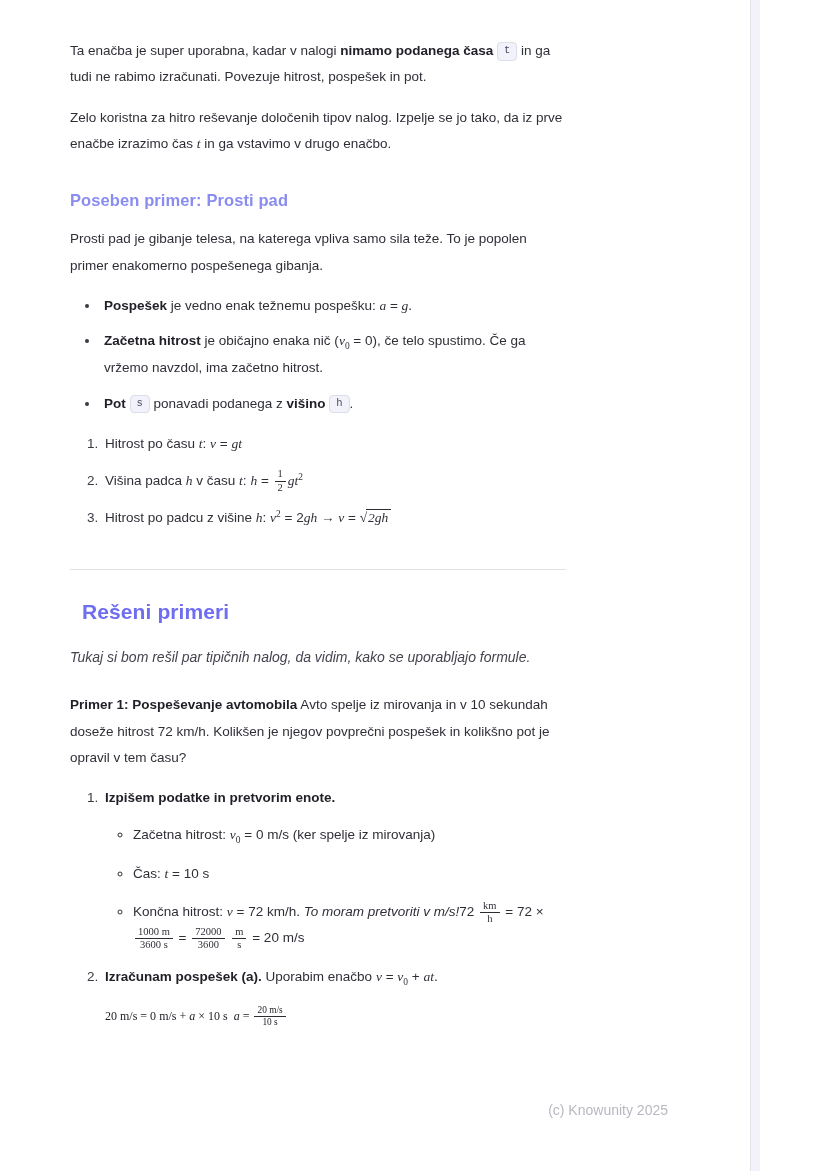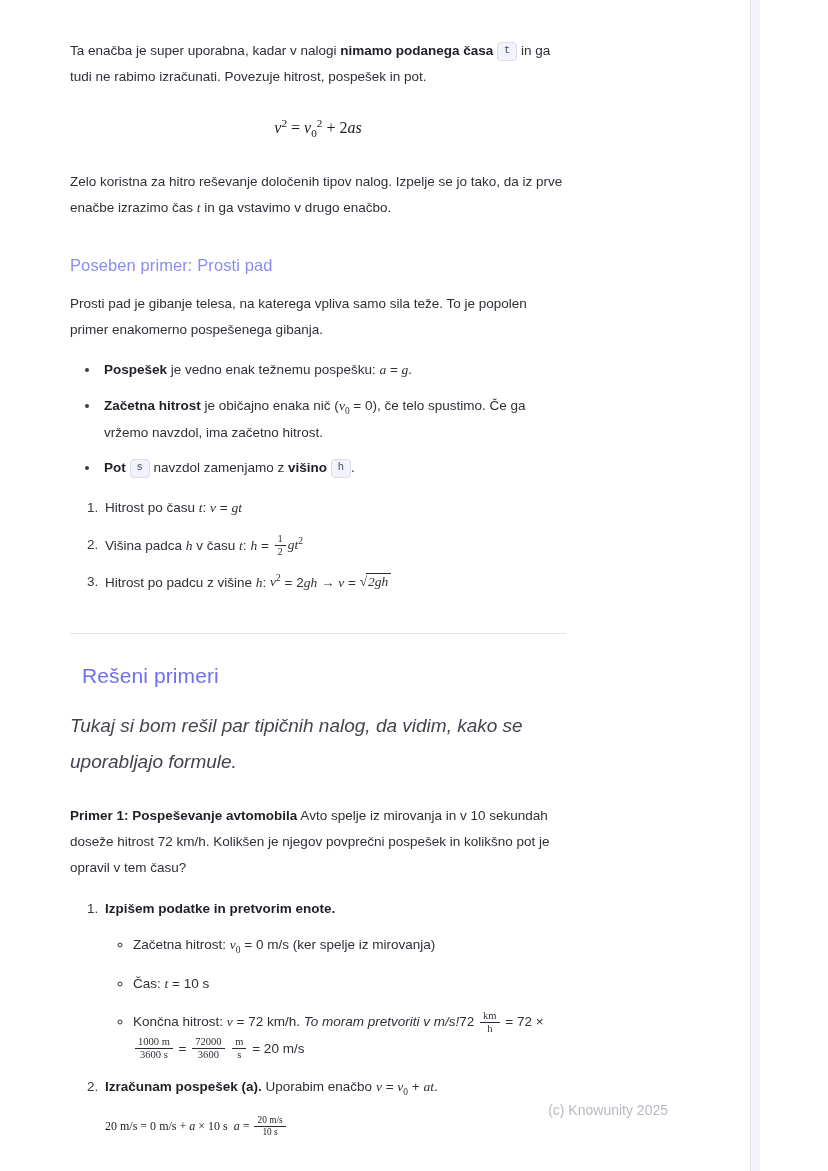--- a/index.html
+++ b/index.html
@@ -70,21 +70,21 @@
   .eq-block {
     text-align: center;
     font-family: "Liberation Serif", serif;
     font-size: 16px;
     margin: 26px 0 30px 0;
     color: #1c1c24;
   }
   h2.section {
     font-size: 16.5px;
     color: #8a8cf0;
-    font-weight: normal;
+    font-weight: bold;
     margin: 34px 0 16px 0;
     letter-spacing: 0.1px;
   }
   h2.section.big {
     font-size: 21px;
     color: #6f6ef0;
     margin: 30px 0 20px 12px;
   }
   ul.bul {
     margin: 0 0 14px 0;
@@ -105,21 +105,21 @@
   }
   ol.num > li::marker { color: #3a3a44; }
   hr.rule {
     border: 0;
     border-top: 1px solid #e1e1e8;
     margin: 38px 0 30px 0;
   }
   .italic-note {
     font-style: italic;
     color: #44444f;
-    font-size: 19px;
+    font-size: 14px;
     line-height: 1.9;
     margin-bottom: 22px;
   }
   .frac {
     display: inline-block;
     vertical-align: -0.55em;
     text-align: center;
     font-size: 0.78em;
     line-height: 1.15;
     margin: 0 2px;
@@ -165,41 +165,38 @@
 
   <div class="rail-line a"></div>
   <div class="rail-strip"></div>
 
   <div class="content">
 
     <p>
       <span>Ta enačba je super uporabna, kadar v nalogi </span><b>nimamo podanega časa</b> <span class="kbd">t</span><span> in ga tudi ne rabimo izračunati. Povezuje hitrost, pospešek in pot.</span>
     </p>
 
-    <div class="eq-block">
-      <span class="math">v<sup>2</sup></span> <span class="up">=</span> <span class="math">v<sub>0</sub><sup>2</sup></span> <span class="up">+ 2</span><span class="math">as</span>
-    </div>
 
     <p>
       Zelo koristna za hitro reševanje določenih tipov nalog. Izpelje se jo tako, da iz prve enačbe izrazimo čas <span class="math">t</span> in ga vstavimo v drugo enačbo.
     </p>
 
     <h2 class="section">Poseben primer: Prosti pad</h2>
 
     <p>Prosti pad je gibanje telesa, na katerega vpliva samo sila teže. To je popolen primer enakomerno pospešenega gibanja.</p>
 
     <ul class="bul">
       <li>
         <b>Pospešek</b><span> je vedno enak težnemu pospešku: </span><span class="math">a</span> <span>=</span> <span class="math">g</span>.
       </li>
       <li>
         <b>Začetna hitrost</b> je običajno enaka nič (<span class="math">v<sub>0</sub></span> = 0), če telo spustimo. Če ga vržemo navzdol, ima začetno hitrost.
       </li>
       <li>
-        <b>Pot</b> <span class="kbd">s</span><span> navzdol zamenjamo z </span><b>višino</b> <span class="kbd">h</span><span>.</span>
+        <b>Pot</b> <span class="kbd">s</span><span> ponavadi podanega z </span><b>višino</b> <span class="kbd">h</span><span>.</span>
       </li>
     </ul>
 
 
     <ol class="num">
       <li>
         Hitrost po času <span class="math">t</span>: <span class="math">v</span> = <span class="math">gt</span>
       </li>
       <li>
         Višina padca <span class="math">h</span> v času <span class="math">t</span>: <span class="math">h</span> = <span class="frac"><span class="num-part">1</span><span class="den-part">2</span></span><span class="math">gt<sup>2</sup></span>

